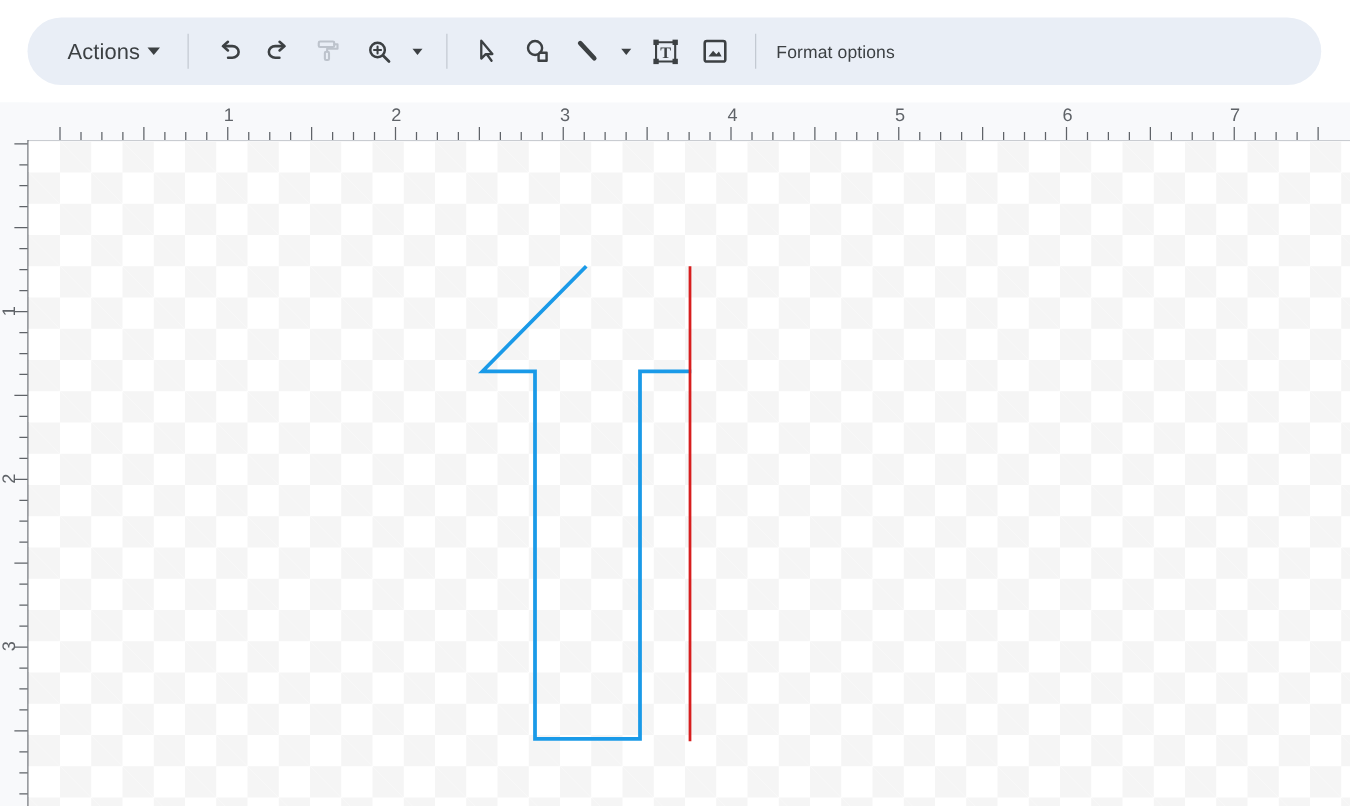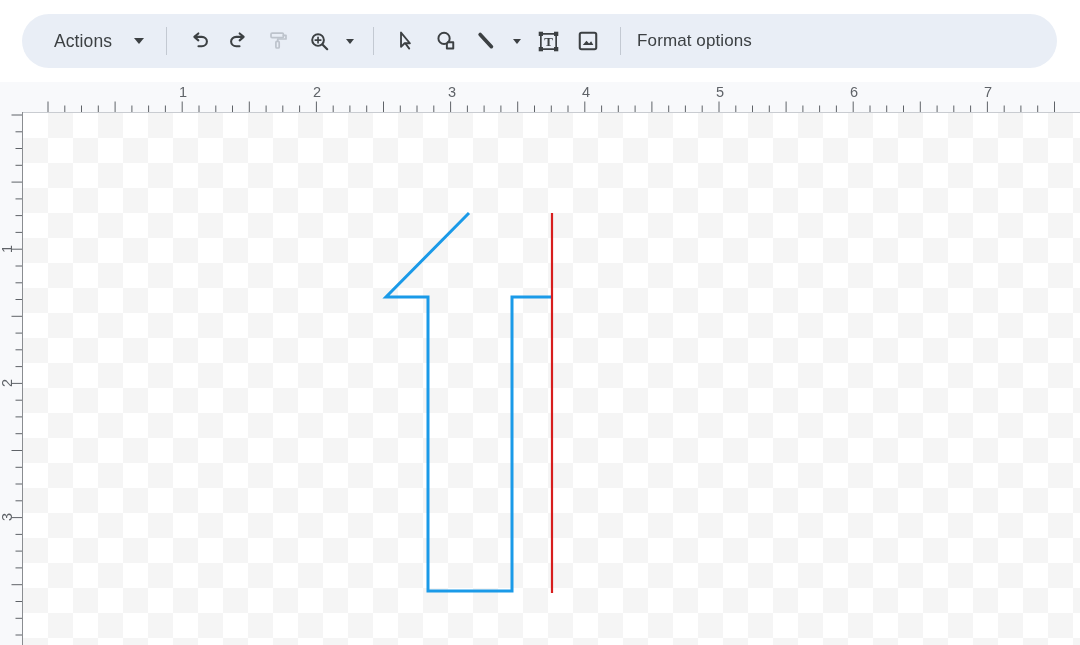--- a/index.html
+++ b/index.html
@@ -46,21 +46,21 @@
     display: flex;
     align-items: center;
     justify-content: center;
     height: 40px;
     cursor: pointer;
     user-select: none;
   }
 
   #actions-button {
     padding: 0 10px 0 12px;
-    gap: 22px;
+    gap: 6px;
     color: #3c4043;
     font-size: 17.5px;
     letter-spacing: .1px;
   }
 
   .caret {
     width: 0; height: 0;
     border-left: 5px solid transparent;
     border-right: 5px solid transparent;
     border-top: 6px solid #3c4043;
@@ -98,21 +98,21 @@
   .split-caret {
     width: 22px;
     height: 40px;
     display: flex;
     align-items: center;
     justify-content: center;
   }
 
   #format-options-label {
     color: #3c4043;
-    font-size: 17px;
+    font-size: 14px;
     letter-spacing: .1px;
     padding-left: 4px;
     white-space: nowrap;
   }
 
   
   #ruler-h {
     position: absolute;
     left: 0;
     top: 82px;

